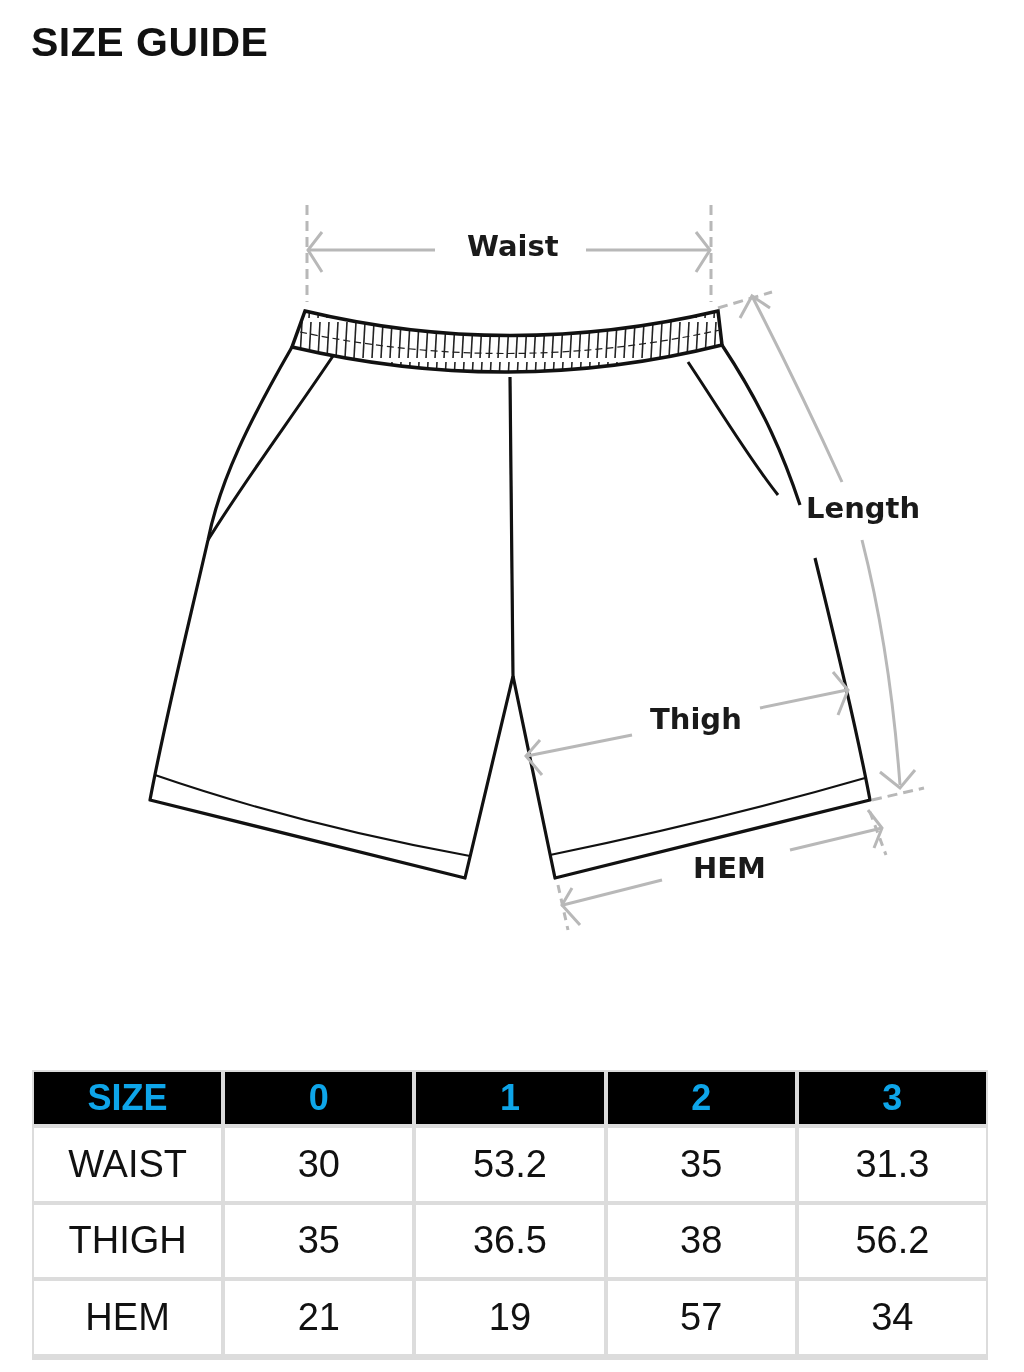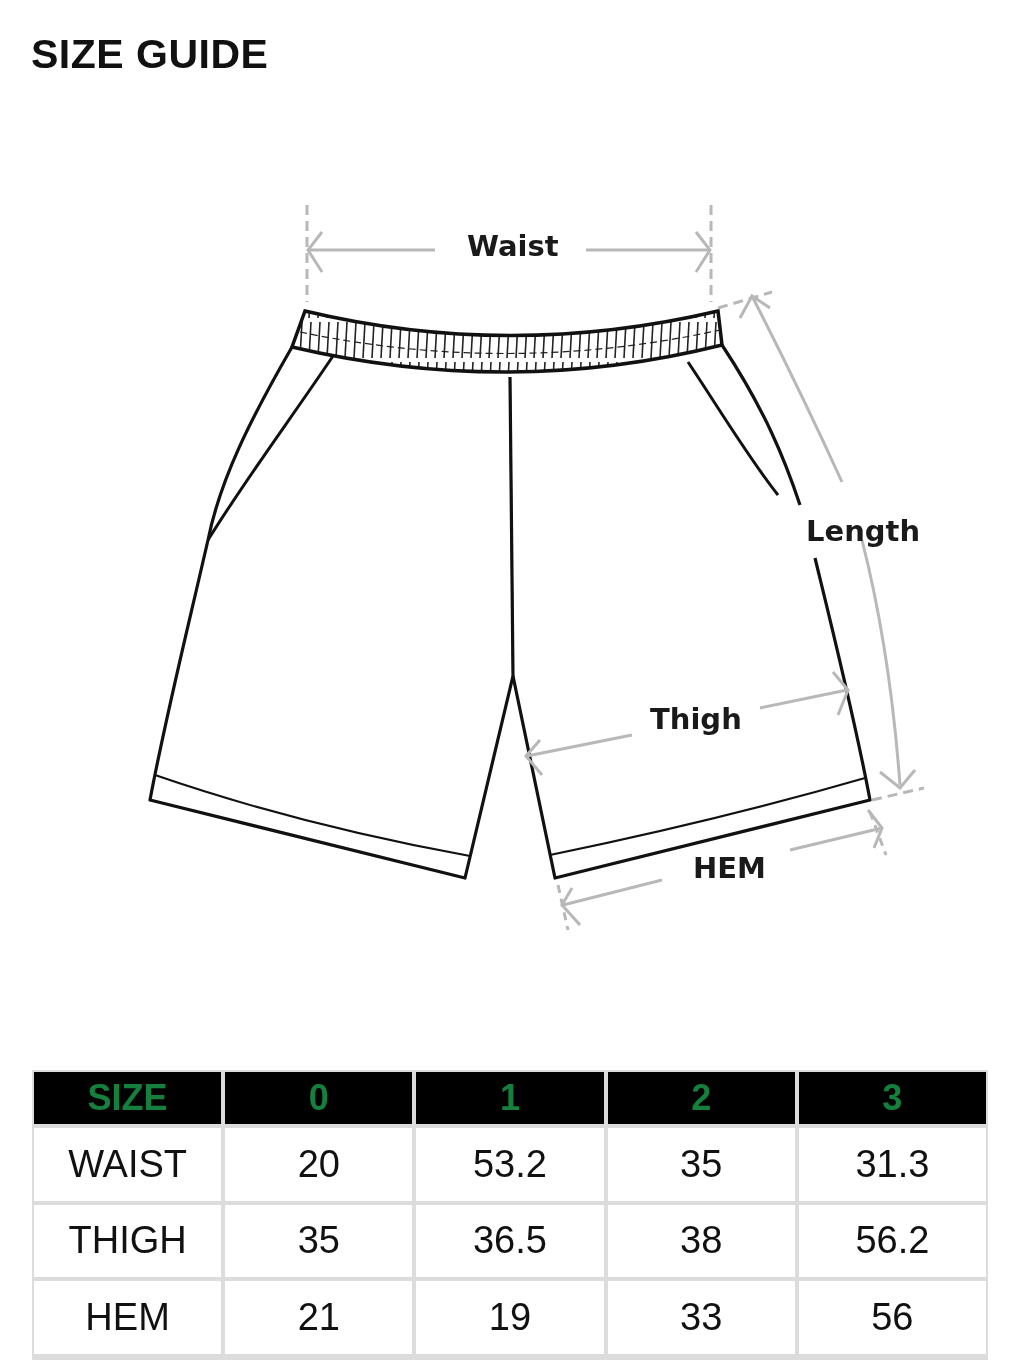--- a/index.html
+++ b/index.html
@@ -1,27 +1,27 @@
 <!DOCTYPE html>
 <html><head>
   <meta charset="utf-8">
   <style>
     html, body { margin: 0; padding: 0; background: #ffffff; }
     body { width: 1024px; height: 1372px; position: relative; overflow: hidden;
            font-family: "Liberation Sans", sans-serif; color: #111; }
-    .title { position: absolute; left: 31px; top: 30px; font-size: 41px; font-weight: bold;
+    .title { position: absolute; left: 31px; top: 18px; font-size: 41px; font-weight: bold;
              letter-spacing: 0.5px; color: #111; margin: 0; line-height: 48px; }
     .diagram { position: absolute; left: 0; top: 0; width: 1024px; height: 1000px; }
     .dlabel { position: absolute; font-size: 29px; font-weight: bold; color: #1a1a1a;
               font-family: "DejaVu Sans", sans-serif; white-space: nowrap; }
     .table-wrap { position: absolute; left: 32px; top: 1070px; width: 956px; height: 290px;
                   background: #dcdcdc; padding: 0; }
     table.sizes { border-collapse: separate; border-spacing: 4px; width: 100%; height: 100%;
                   margin: -2px 0 0 -2px; width: calc(100% + 4px); }
-    table.sizes th { background: #000; color: #15803d; font-size: 36px; font-weight: bold;
+    table.sizes th { background: #000; color: #0ea5e9; font-size: 36px; font-weight: bold;
                      height: 52px; padding: 0; text-align: center; width: 20%; }
     table.sizes td { background: #fff; color: #111; font-size: 38px; font-weight: normal;
                      height: 53px; padding: 0; text-align: center; }
   </style>
 </head>
 <body>
 
 <h1 class="title">SIZE GUIDE</h1>
 
 <div class="diagram">
@@ -78,53 +78,53 @@
       <line x1="558" y1="885" x2="568" y2="930" stroke-dasharray="8,6"></line>
       <line x1="870" y1="812" x2="886" y2="855" stroke-dasharray="8,6"></line>
       <line x1="563" y1="905" x2="662" y2="880"></line>
       <line x1="790" y1="850" x2="882" y2="828"></line>
       <polyline points="572,888 562,905 580,925"></polyline>
       <polyline points="868,810 882,828 874,848"></polyline>
     </g>
   </svg>
 
   <span class="dlabel" style="left:467px; top:229px;">Waist</span>
-  <span class="dlabel" style="left:806px; top:514px;">Length</span>
+  <span class="dlabel" style="left:806px; top:491px;">Length</span>
   <span class="dlabel" style="left:650px; top:702px;">Thigh</span>
   <span class="dlabel" style="left:693px; top:851px;">HEM</span>
 </div>
 
 <div class="table-wrap">
   <table class="sizes">
     <thead>
       <tr>
         <th>SIZE</th>
         <th>0</th>
         <th>1</th>
         <th>2</th>
         <th>3</th>
       </tr>
     </thead>
     <tbody>
       <tr>
         <td>WAIST</td>
-        <td>20</td>
+        <td>30</td>
         <td>53.2</td>
         <td>35</td>
         <td>31.3</td>
       </tr>
       <tr>
         <td>THIGH</td>
         <td>35</td>
         <td>36.5</td>
         <td>38</td>
         <td>56.2</td>
       </tr>
       <tr>
         <td>HEM</td>
         <td>21</td>
         <td>19</td>
-        <td>33</td>
-        <td>56</td>
+        <td>57</td>
+        <td>34</td>
       </tr>
     </tbody>
   </table>
 </div>
 
 </body></html>

